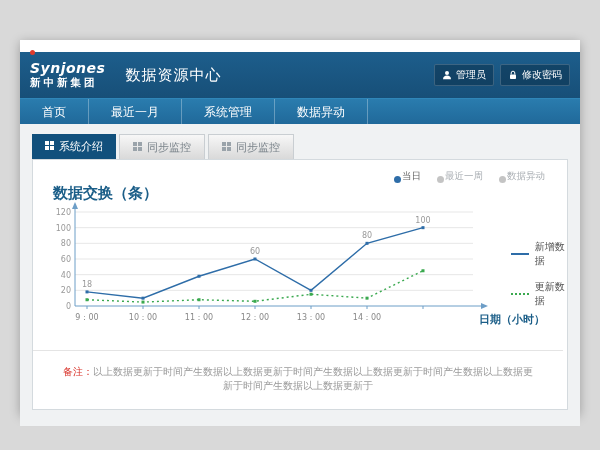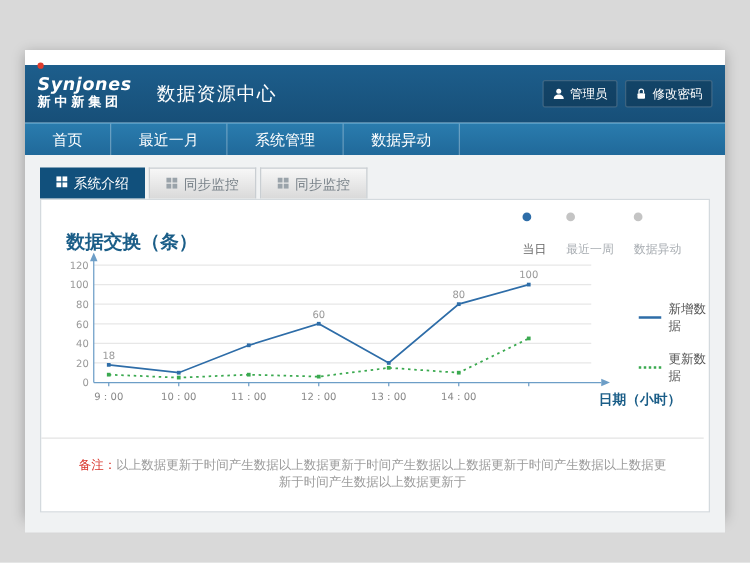--- a/index.html
+++ b/index.html
@@ -35,21 +35,21 @@
   .tab { display:flex; align-items:center; gap:5px; height:25px; padding:0 13px;
          font-size:11px; cursor:pointer; }
   .tab.active { background:#11507c; color:#fff; }
   .tab.inactive { background:linear-gradient(#f7f7f7,#d9d9d9); color:#7b848b;
                   border:1px solid #c9ced2; border-bottom:none; margin-left:3px; }
 
   .panel { position:absolute; left:12px; right:12px; top:35px; bottom:16px;
            background:#fff; border:1px solid #d4dade; }
 
   .legend-filters { position:absolute; top:10px; right:22px; display:flex; gap:16px; }
-  .legend-filter { display:flex; align-items:flex-start; gap:16px; font-size:9.5px; color:#8a8f94; cursor:pointer;flex-direction:column; }
+  .legend-filter { display:flex; align-items:flex-end; gap:1px; font-size:9.5px; color:#8a8f94; cursor:pointer; }
   .lf-dot { width:7px; height:7px; border-radius:50%; background:#c4c4c4; }
 
   .ylabel { position:absolute; left:20px; top:24px; font-size:15px; font-weight:bold; color:#1b5e88; }
   .chart-wrap { position:absolute; left:12px; top:42px; }
   .xlabel { position:absolute; left:446px; top:152px; font-size:11px; font-weight:bold; color:#1b5e88; }
 
   .series-legend { position:absolute; left:478px; top:80px; display:flex; flex-direction:column; gap:12px; }
   .series-item { display:flex; align-items:center; gap:6px; font-size:10px; color:#555; }
   .line-sample { width:22px; height:0; border-top:2px solid #2e6da8; }
 

